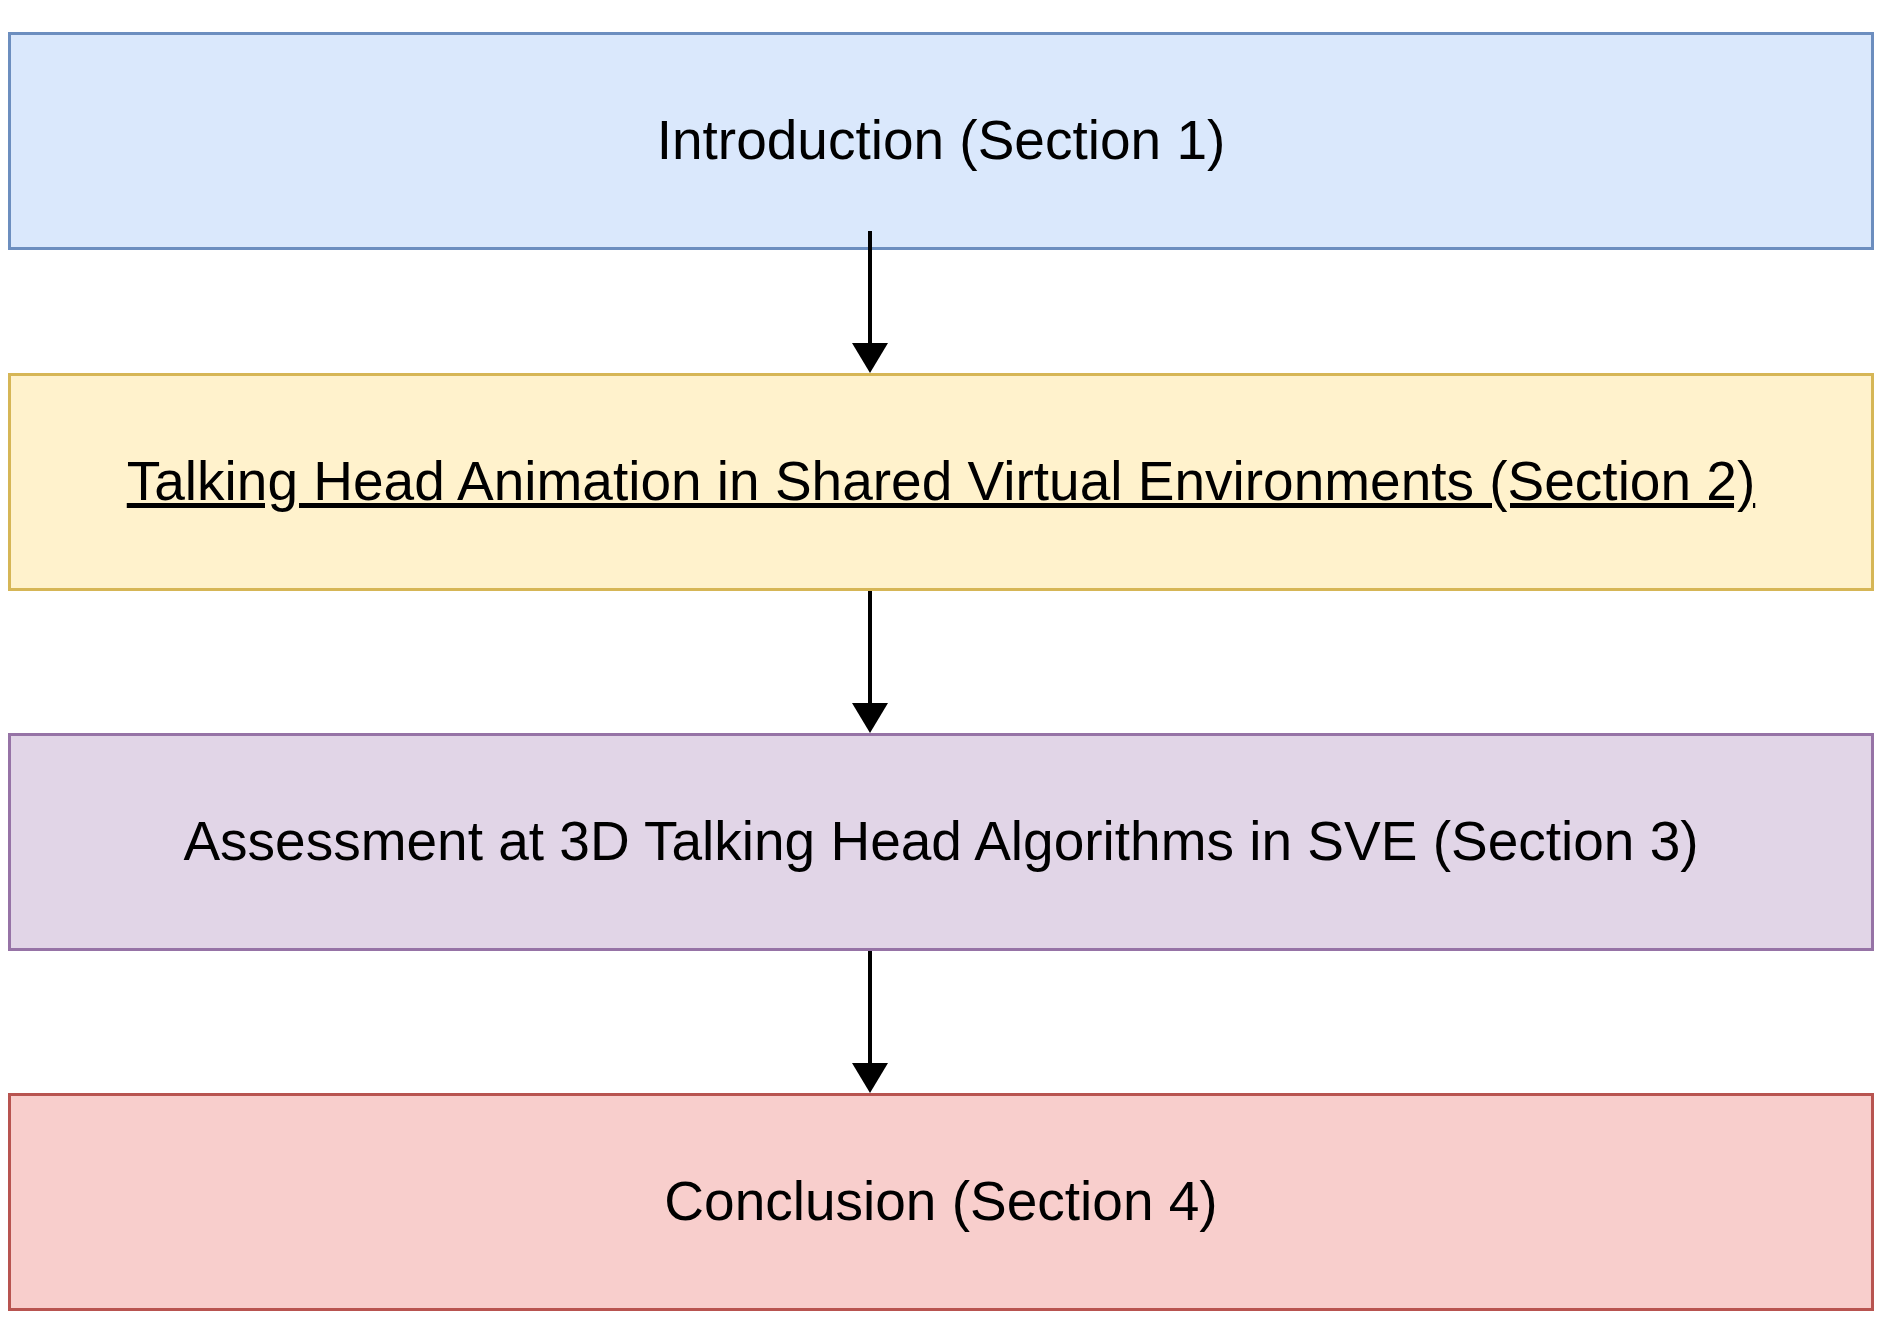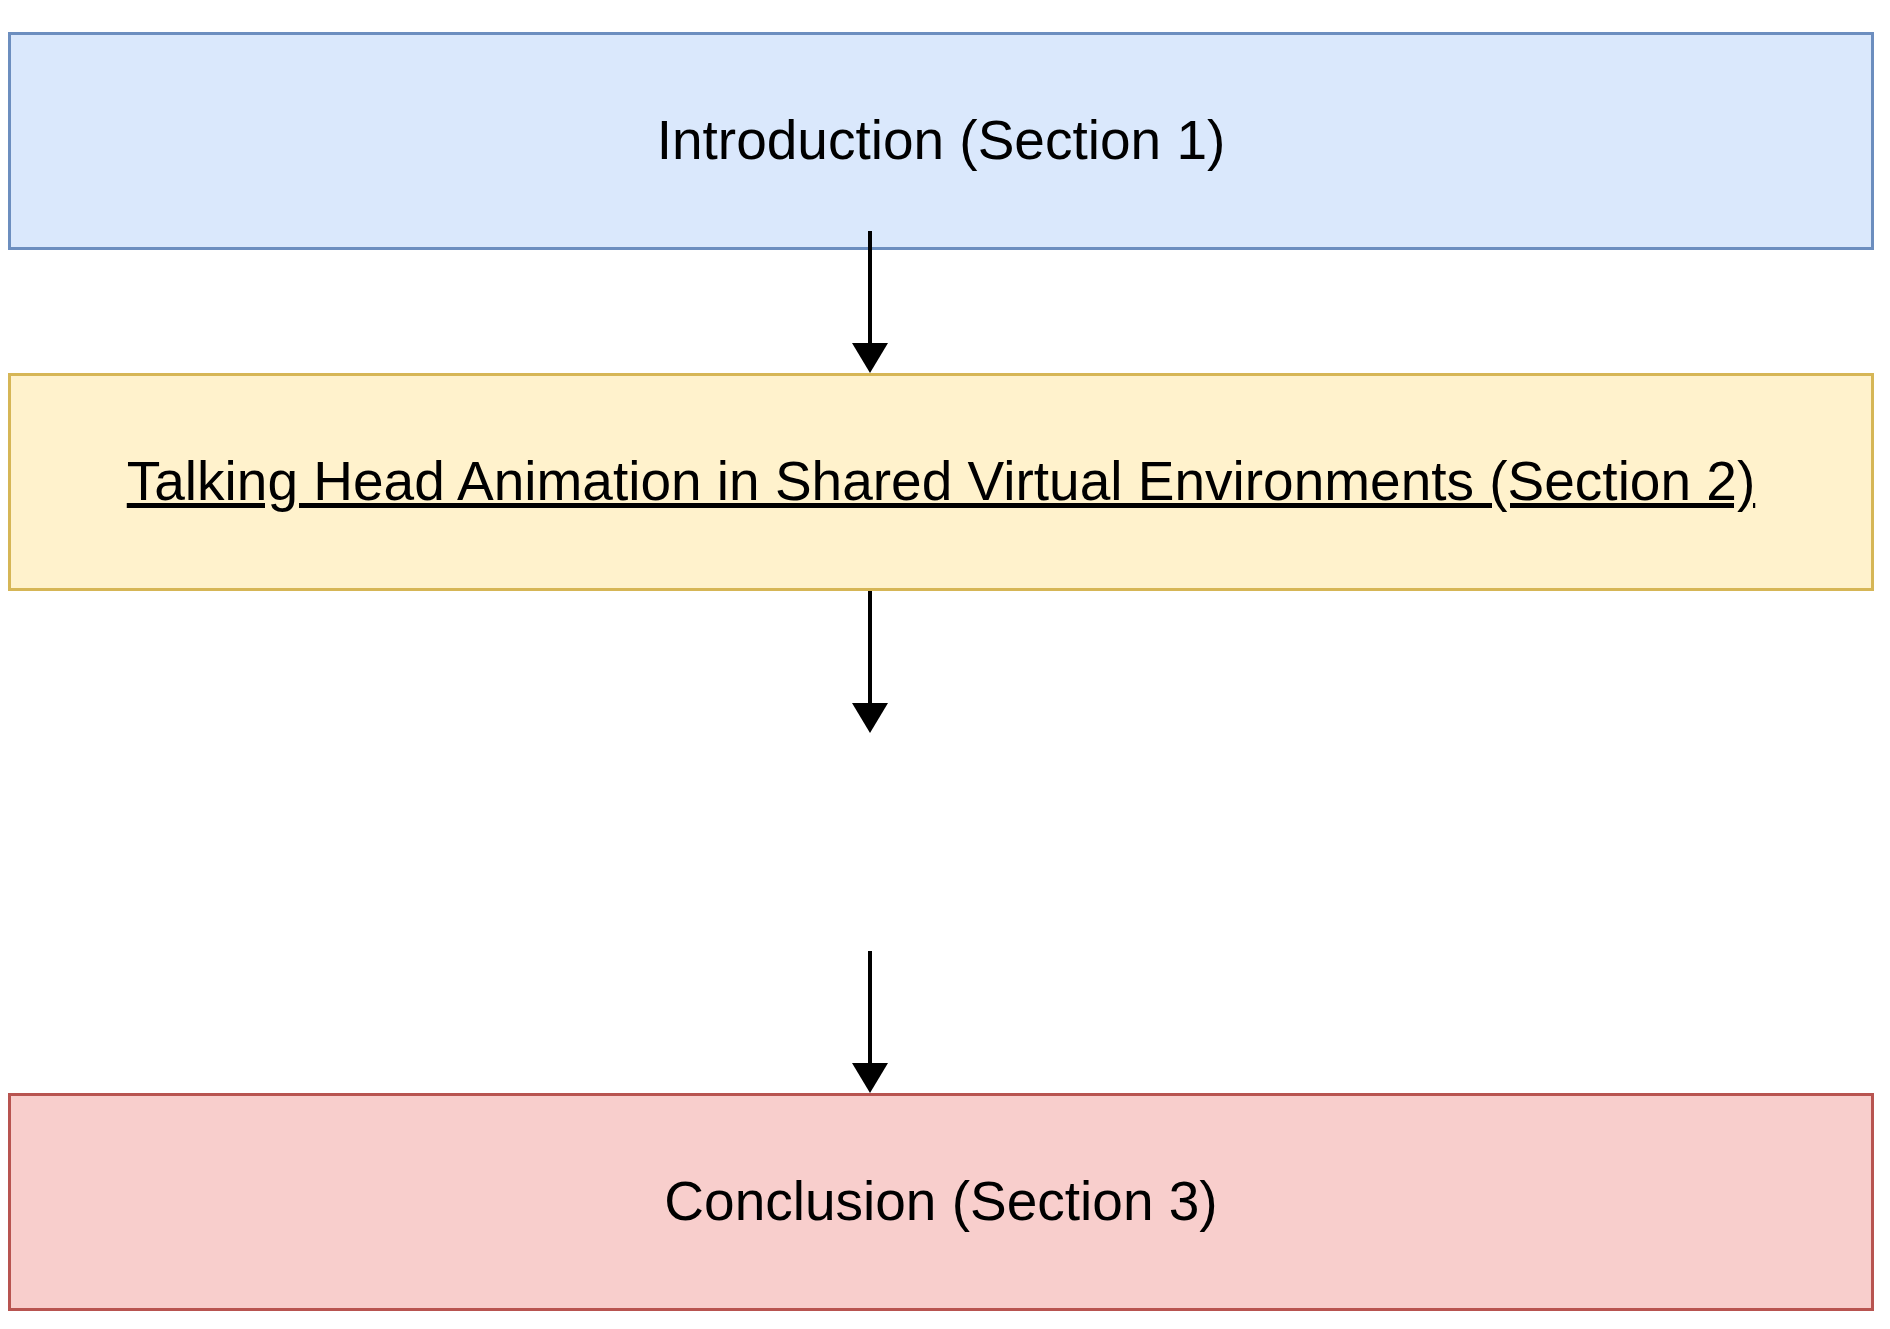--- a/index.html
+++ b/index.html
@@ -82,23 +82,26 @@
 
   <div class="node node-2" style="background: rgb(255, 242, 204); border-color: rgb(214, 182, 86);">
     <span class="node-label">Talking Head Animation in Shared Virtual Environments (Section 2)</span>
   </div>
 
   <div class="arrow arrow-2">
     <div class="shaft" style="background: rgb(0, 0, 0);"></div>
     <div class="head" style="border-top-color: rgb(0, 0, 0);"></div>
   </div>
 
+  <div class="node node-3" style="background: rgb(225, 213, 231); border-color: rgb(150, 115, 166);">
+    <span class="node-label">Assessment at 3D Talking Head Algorithms in SVE (Section 3)</span>
+  </div>
 
   <div class="arrow arrow-3">
     <div class="shaft" style="background: rgb(0, 0, 0);"></div>
     <div class="head" style="border-top-color: rgb(0, 0, 0);"></div>
   </div>
 
   <div class="node node-4" style="background: rgb(248, 206, 204); border-color: rgb(184, 84, 80);">
-    <span class="node-label">Conclusion (Section 3)</span>
+    <span class="node-label">Conclusion (Section 4)</span>
   </div>
 
 </div>
 
 </body></html>

